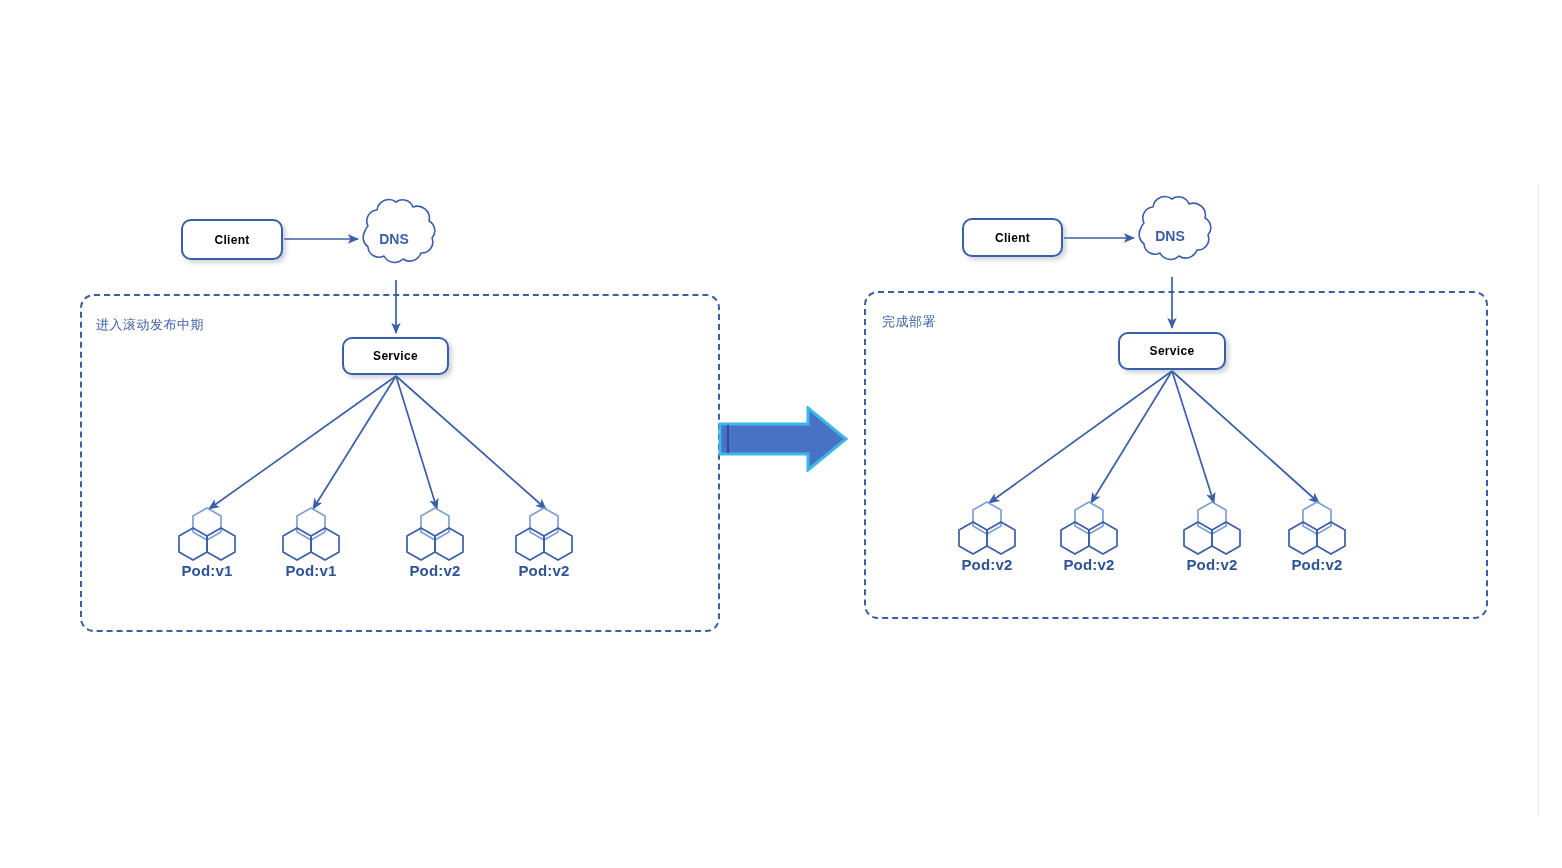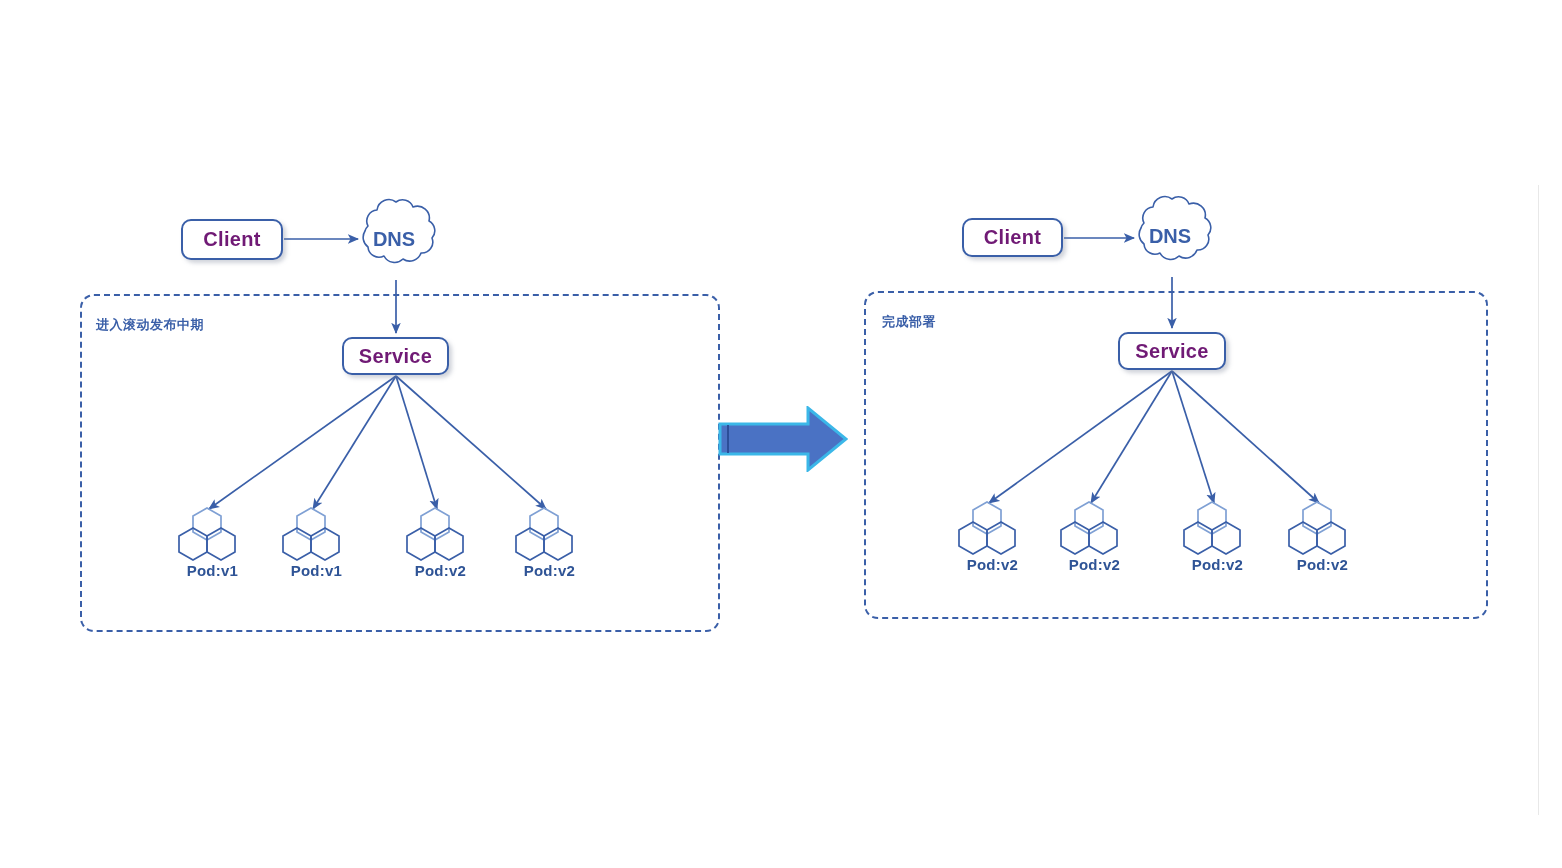--- a/index.html
+++ b/index.html
@@ -30,81 +30,80 @@
     border-radius: 14px;
     box-sizing: border-box;
     background: transparent;
   }
   #group-left  { left: 80px;  top: 294px; width: 640px; height: 338px; }
   #group-right { left: 864px; top: 291px; width: 624px; height: 328px; }
 
   .group-label {
     position: absolute;
     font-size: 13px;
-    font-weight: bold;
+    font-weight: normal;
     color: #3A5FA8;
     white-space: nowrap;
     letter-spacing: 0.5px;
   }
   #group-label-left  { left: 96px;  top: 316px; }
   #group-label-right { left: 882px; top: 313px; text-align: right; }
 
   
   .node-box {
     position: absolute;
     box-sizing: border-box;
     border: 2px solid #3A5FA8;
     border-radius: 10px;
     background: #ffffff;
     box-shadow: 3px 3px 4px rgba(120,130,150,0.35);
     display: flex;
     align-items: center;
     justify-content: center;
-    color: #701a75;
+    color: #000000;
     font-weight: bold;
-    font-size: 20px;
+    font-size: 12px;
     letter-spacing: 0.3px;
   }
   #box-client-left   { left: 181px;  top: 219px; width: 102px; height: 41px; }
   #box-service-left  { left: 342px;  top: 337px; width: 107px; height: 38px; }
   #box-client-right  { left: 962px;  top: 218px; width: 101px; height: 39px; }
   #box-service-right { left: 1118px; top: 332px; width: 108px; height: 38px; }
 
   
   .cloud-wrap {
     position: absolute;
   }
   #cloud-left  { left: 346px;  top: 196px; width: 96px;  height: 86px; }
   #cloud-right { left: 1122px; top: 193px; width: 96px;  height: 86px; }
   .cloud-label {
     position: absolute;
     left: 0; right: 0;
     top: 50%;
     transform: translateY(-50%);
     text-align: center;
-    font-size: 20px;
+    font-size: 14px;
     font-weight: bold;
     color: #3A5FA8;
     pointer-events: none;
   }
 
   
   .pod {
     position: absolute;
     width: 62px;
     text-align: center;
   }
   .pod .pod-label {
     font-size: 15px;
     font-weight: bold;
     color: #2F5496;
     margin-top: -4px;
     white-space: nowrap;
     letter-spacing: 0.2px;
-    text-align: right;
   }
 
   
   #pod-l1 { left: 176px; top: 506px; }
   #pod-l2 { left: 280px; top: 506px; }
   #pod-l3 { left: 404px; top: 506px; }
   #pod-l4 { left: 513px; top: 506px; }
   
   #pod-r1 { left: 956px;  top: 500px; }
   #pod-r2 { left: 1058px; top: 500px; }

